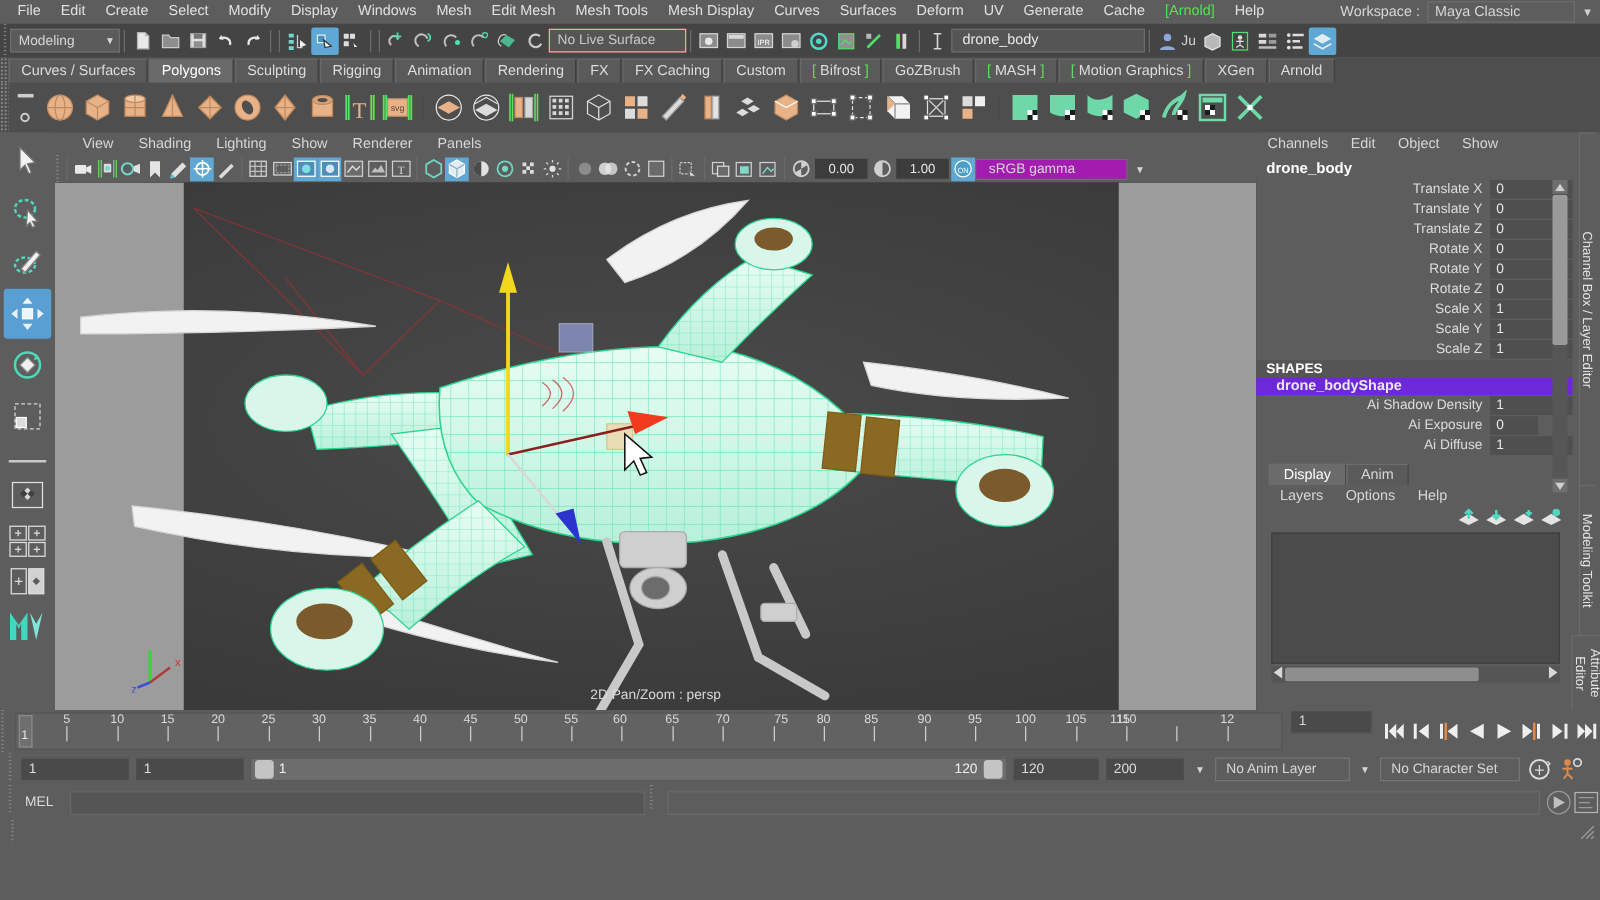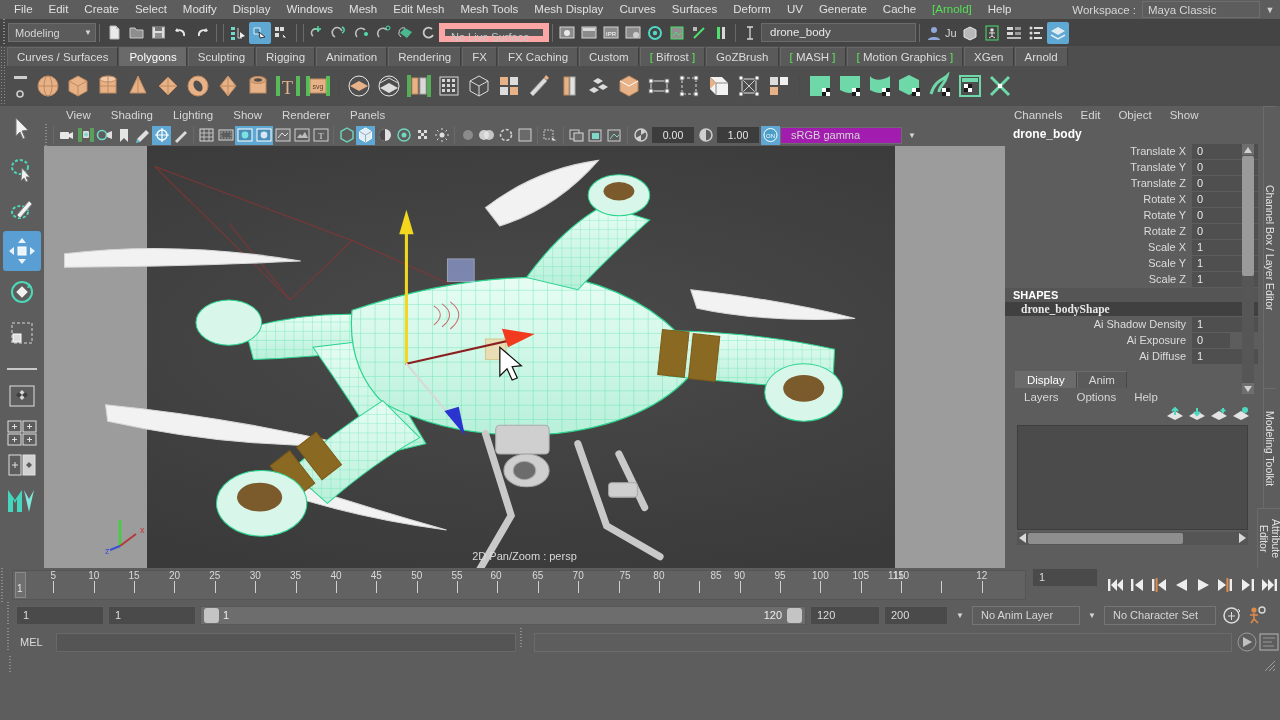--- a/index.html
+++ b/index.html
@@ -31,21 +31,21 @@
   
   #statusline { height:27px; background:#444; display:flex; align-items:center; padding:0 2px; }
   .selbox { width:88px; height:19px; background:#5b5b5b; border:1px solid #6d6d6d;
             display:flex; align-items:center; justify-content:space-between;
             padding:0 3px 0 6px; font-size:11px; }
   .selbox .ar { font-size:8px; }
   .ico { width:22px; height:22px; display:flex; align-items:center; justify-content:center;
          flex:0 0 auto; }
   .ico svg { display:block; }
   .ico.on { background:#5fa8d3; border-radius:2px; }
-  .field-live { width:110px; height:19px; background:#555; border:6px solid #fca5a5;
+  .field-live { width:110px; height:19px; background:#555; border:1px solid #fca5a5;
                 line-height:17px; padding-left:6px; font-size:11px; color:#c8c8c8; }
   .field-name { width:155px; height:19px; background:#555; border:1px solid #6b6b6b;
                 line-height:17px; padding-left:8px; font-size:11.5px; color:#e8e8e8; }
   .pipe { width:1px; height:18px; background:#6a6a6a; margin:0 3px; }
 
   
   #shelftabs { height:20px; background:#4e4e4e; display:flex; align-items:flex-end; }
   .shelf-tab { height:19px; line-height:19px; padding:0 9px; font-size:11.5px;
                background:#5a5a5a; margin-right:1px; color:#dcdcdc;
                border-top:1px solid #686868; border-left:1px solid #686868;
@@ -96,22 +96,22 @@
   #cbmenu .cm { padding:0 9px; font-size:11.5px; }
   #cbtitle { font-size:12px; font-weight:bold; color:#fff; padding:3px 0 2px 8px; }
   .cbrows { font-size:11px; }
   .cbrow { display:flex; height:16px; align-items:center; }
   .cbrow .lbl { flex:1; text-align:right; padding-right:6px; color:#dcdcdc; }
   .cbrow .val { width:66px; height:15px; background:#4f4f4f; color:#e9e9e9;
                 line-height:15px; padding-left:5px; }
   .cbrow .val.wide { background:linear-gradient(to right,#4f4f4f 58%, #5d5d5d 58%); }
   .cbhdr { font-size:11px; font-weight:bold; color:#fff; background:#555;
            padding:1px 0 1px 8px; margin-top:1px; }
-  .cbsub { font-size:11.5px; font-weight:bold; color:#e8e8e8; background:#404040;
-           padding:1px 0 1px 16px;font-family:Liberation Serif, serif; }
+  .cbsub { font-size:11.5px; font-weight:bold; color:#e8e8e8; background:#6d28d9;
+           padding:1px 0 1px 16px; }
 
   
   #layerblock { margin-top:6px; }
   .ltabs { display:flex; height:18px; align-items:flex-end; padding-left:10px; }
   .ltab { height:17px; line-height:17px; padding:0 11px; font-size:11.5px; background:#5a5a5a;
           border-top:1px solid #6d6d6d; border-left:1px solid #6d6d6d;
           border-right:1px solid #484848; }
   .ltab.active { background:#6b6b6b; color:#fff; }
   .lmenu { display:flex; height:17px; align-items:center; padding-left:10px; }
   .lmenu .lm { padding:0 9px; font-size:11.5px; }
@@ -1268,21 +1268,21 @@
       <div class="tlab" style="left: 483px;">60</div>
       <div class="tick" style="left: 524.795px;"></div>
       <div class="tlab" style="left: 524.795px;">65</div>
       <div class="tick" style="left: 565.164px;"></div>
       <div class="tlab" style="left: 565.164px;">70</div>
       <div class="tick" style="left: 605.533px;"></div>
       <div class="tlab" style="left: 612px;">75</div>
       <div class="tick" style="left: 645.902px;"></div>
       <div class="tlab" style="left: 645.902px;">80</div>
       <div class="tick" style="left: 686.27px;"></div>
-      <div class="tlab" style="left: 703px;">85</div>
+      <div class="tlab" style="left: 684px;">85</div>
       <div class="tick" style="left: 726.639px;"></div>
       <div class="tlab" style="left: 726.639px;">90</div>
       <div class="tick" style="left: 767.008px;"></div>
       <div class="tlab" style="left: 767.008px;">95</div>
       <div class="tick" style="left: 807.377px;"></div>
       <div class="tlab" style="left: 807.377px;">100</div>
       <div class="tick" style="left: 847.746px;"></div>
       <div class="tlab" style="left: 847.746px;">105</div>
       <div class="tick" style="left: 888.115px;"></div>
       <div class="tlab" style="left: 888.115px;">110</div>

